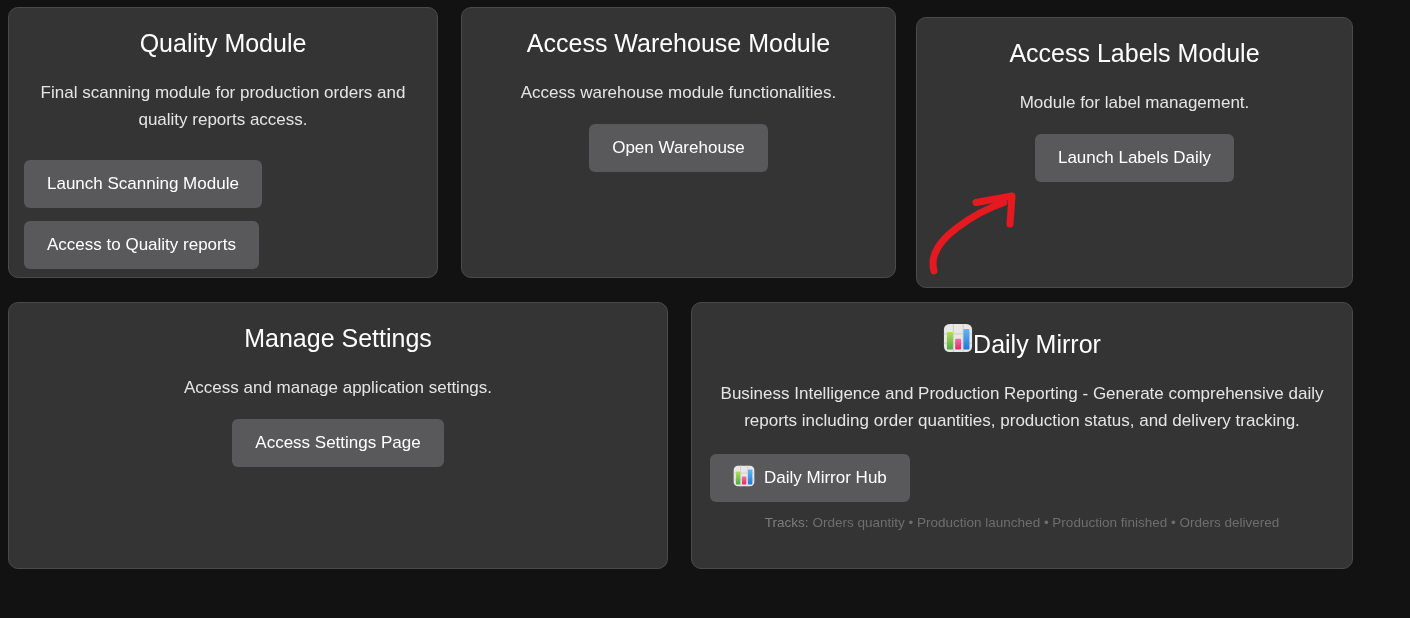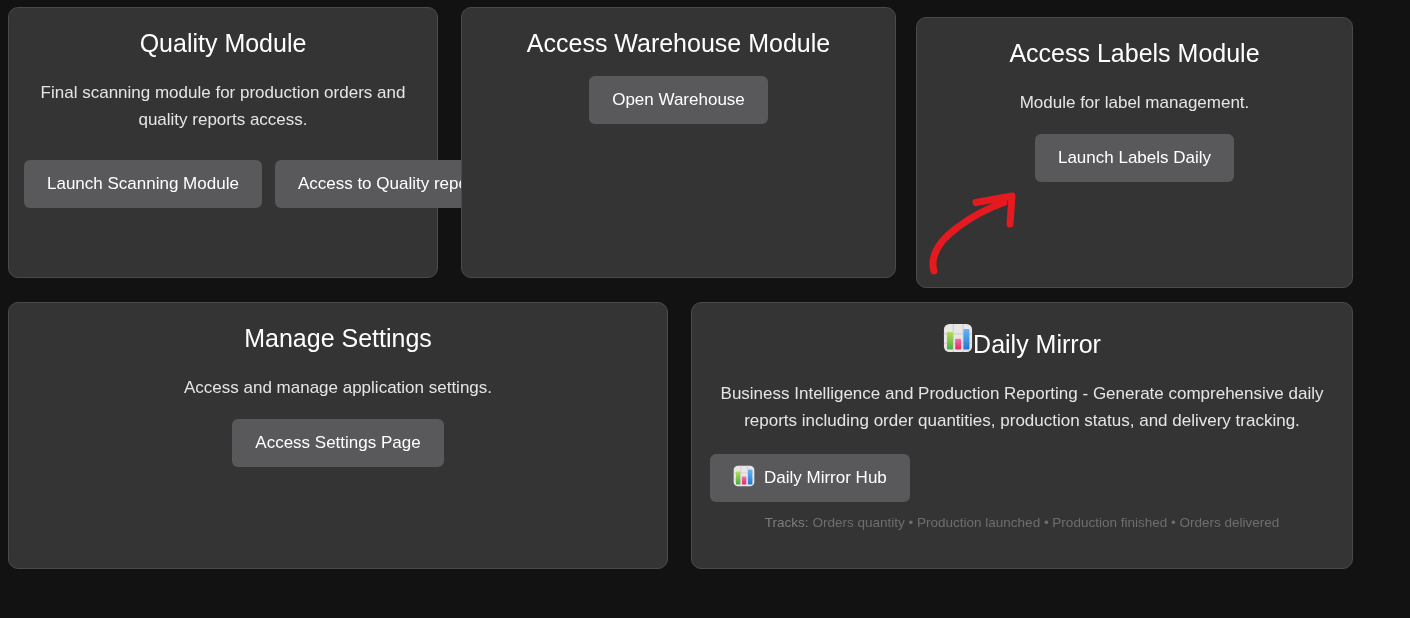--- a/index.html
+++ b/index.html
@@ -61,21 +61,21 @@
     color: #ffffff;
     font-family: "Liberation Sans", sans-serif;
     font-size: 17px;
     border: none;
     border-radius: 6px;
     cursor: pointer;
     white-space: nowrap;
   }
   .btn-col {
     display: flex;
-    flex-direction: row;
+    flex-direction: column;
     align-items: flex-start;
     gap: 13px;
     margin: 27px 0 0 15px;
   }
   .btn-center-row {
     display: flex;
     justify-content: center;
     margin-top: 18px;
     align-items: center;
   }
@@ -113,20 +113,21 @@
     <h2 class="card-title">Quality Module</h2>
     <p class="card-desc">Final scanning module for production orders and quality reports access.</p>
     <div class="btn-col">
       <button class="btn">Launch Scanning Module</button>
       <button class="btn">Access to Quality reports</button>
     </div>
   </div>
 
   <div class="card card-warehouse">
     <h2 class="card-title">Access Warehouse Module</h2>
+    <p class="card-desc">Access warehouse module functionalities.</p>
     <div class="btn-center-row">
       <button class="btn">Open Warehouse</button>
     </div>
   </div>
 
   <div class="card card-labels">
     <h2 class="card-title">Access Labels Module</h2>
     <p class="card-desc">Module for label management.</p>
     <div class="btn-center-row">
       <button class="btn">Launch Labels Daily</button>

